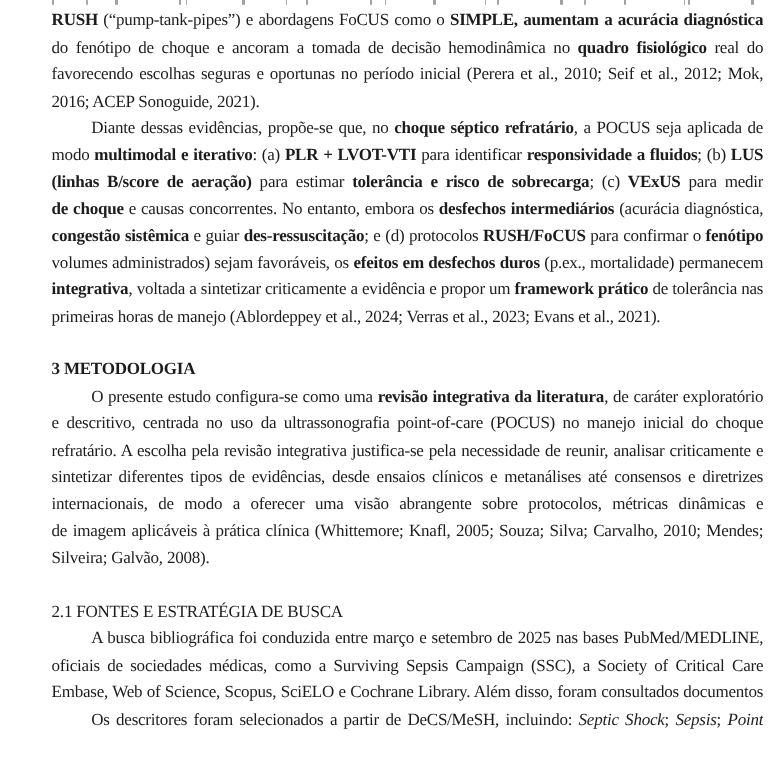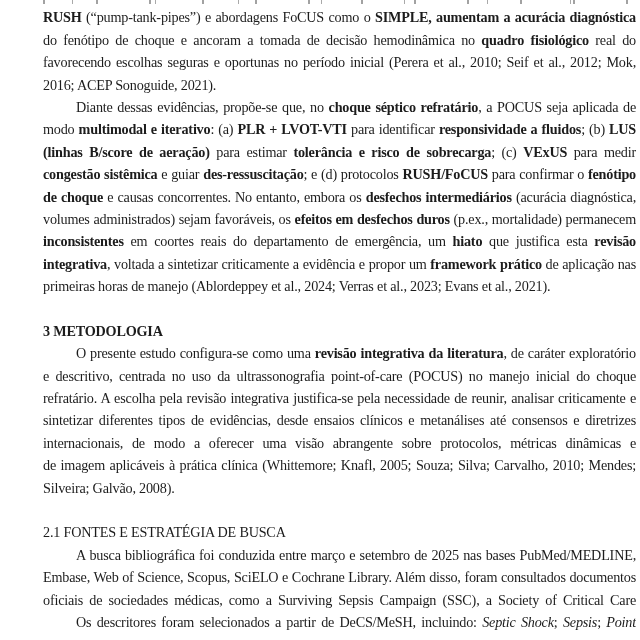--- a/index.html
+++ b/index.html
@@ -34,35 +34,34 @@
 <div class="page">
   <div class="remnants"></div>
   <div class="text-column">
       <div class="line just"><span class="b">RUSH</span><span> (“pump-tank-pipes”) e abordagens FoCUS como o </span><span class="b">SIMPLE,</span><span> </span><span class="b">aumentam a acurácia diagnóstica</span></div>
       <div class="line just"><span>do fenótipo de choque e ancoram a tomada de decisão hemodinâmica no </span><span class="b">quadro fisiológico</span><span> real do paciente,</span></div>
       <div class="line just"><span>favorecendo escolhas seguras e oportunas no período inicial (Perera et al., 2010; Seif et al., 2012; Mok,</span></div>
       <div class="line"><span>2016; ACEP Sonoguide, 2021).</span></div>
       <div class="line just indent"><span>Diante dessas evidências, propõe-se que, no </span><span class="b">choque séptico refratário</span><span>, a POCUS seja aplicada de</span></div>
       <div class="line just"><span>modo </span><span class="b">multimodal e iterativo</span><span>: (a) </span><span class="b">PLR + LVOT-VTI</span><span> para identificar </span><span class="b">responsividade a fluidos</span><span>; (b) </span><span class="b">LUS</span></div>
       <div class="line just"><span class="b">(linhas B/score de aeração)</span><span> para estimar </span><span class="b">tolerância e risco de sobrecarga</span><span>; (c) </span><span class="b">VExUS</span><span> para medir</span></div>
+      <div class="line just"><span class="b">de choque</span><span> e causas concorrentes. No entanto, embora os </span><span class="b">desfechos intermediários</span><span> (acurácia diagnóstica,</span></div>
       <div class="line just"><span class="b">congestão sistêmica</span><span> e guiar </span><span class="b">des-ressuscitação</span><span>; e (d) protocolos </span><span class="b">RUSH/FoCUS</span><span> para confirmar o </span><span class="b">fenótipo</span></div>
-      <div class="line just"><span class="b">de choque</span><span> e causas concorrentes. No entanto, embora os </span><span class="b">desfechos intermediários</span><span> (acurácia diagnóstica,</span></div>
       <div class="line just"><span>volumes administrados) sejam favoráveis, os </span><span class="b">efeitos em desfechos duros</span><span> (p.ex., mortalidade) permanecem</span></div>
-      <div class="line just"><span class="b">inconsistentes</span><span> em coortes reais do departamento de emergência, um </span><span class="b">hiato</span><span> que justifica esta </span><span class="b">revisão</span></div>
-      <div class="line just"><span class="b">integrativa</span><span>, voltada a sintetizar criticamente a evidência e propor um </span><span class="b">framework prático</span><span> de aplicação nas</span></div>
+      <div class="line just"><span class="b">integrativa</span><span>, voltada a sintetizar criticamente a evidência e propor um </span><span class="b">framework prático</span><span> de tolerância nas</span></div>
       <div class="line"><span>primeiras horas de manejo (Ablordeppey et al., 2024; Verras et al., 2023; Evans et al., 2021).</span></div>
       <div class="line blank"></div>
       <div class="line"><span class="b">3 METODOLOGIA</span></div>
       <div class="line just indent"><span>O presente estudo configura-se como uma </span><span class="b">revisão integrativa da literatura</span><span>, de caráter exploratório</span></div>
       <div class="line just"><span>e descritivo, centrada no uso da ultrassonografia point-of-care (POCUS) no manejo inicial do choque séptico</span></div>
       <div class="line just"><span>refratário. A escolha pela revisão integrativa justifica-se pela necessidade de reunir, analisar criticamente e</span></div>
       <div class="line just"><span>sintetizar diferentes tipos de evidências, desde ensaios clínicos e metanálises até consensos e diretrizes</span></div>
       <div class="line just"><span>internacionais, de modo a oferecer uma visão abrangente sobre protocolos, métricas dinâmicas e ferramentas</span></div>
       <div class="line just"><span>de imagem aplicáveis à prática clínica (Whittemore; Knafl, 2005; Souza; Silva; Carvalho, 2010; Mendes;</span></div>
       <div class="line"><span>Silveira; Galvão, 2008).</span></div>
       <div class="line blank"></div>
       <div class="line"><span>2.1 FONTES E ESTRATÉGIA DE BUSCA</span></div>
       <div class="line just indent"><span>A busca bibliográfica foi conduzida entre março e setembro de 2025 nas bases PubMed/MEDLINE,</span></div>
+      <div class="line just"><span>oficiais de sociedades médicas, como a Surviving Sepsis Campaign (SSC), a Society of Critical Care</span></div>
       <div class="line just"><span>Embase, Web of Science, Scopus, SciELO e Cochrane Library. Além disso, foram consultados documentos</span></div>
-      <div class="line just"><span>oficiais de sociedades médicas, como a Surviving Sepsis Campaign (SSC), a Society of Critical Care</span></div>
       <div class="line just indent"><span>Os descritores foram selecionados a partir de DeCS/MeSH, incluindo: </span><span class="i">Septic Shock</span><span>; </span><span class="i">Sepsis</span><span>; </span><span class="i">Point</span></div>
     </div>
 </div>
 
 </body></html>

